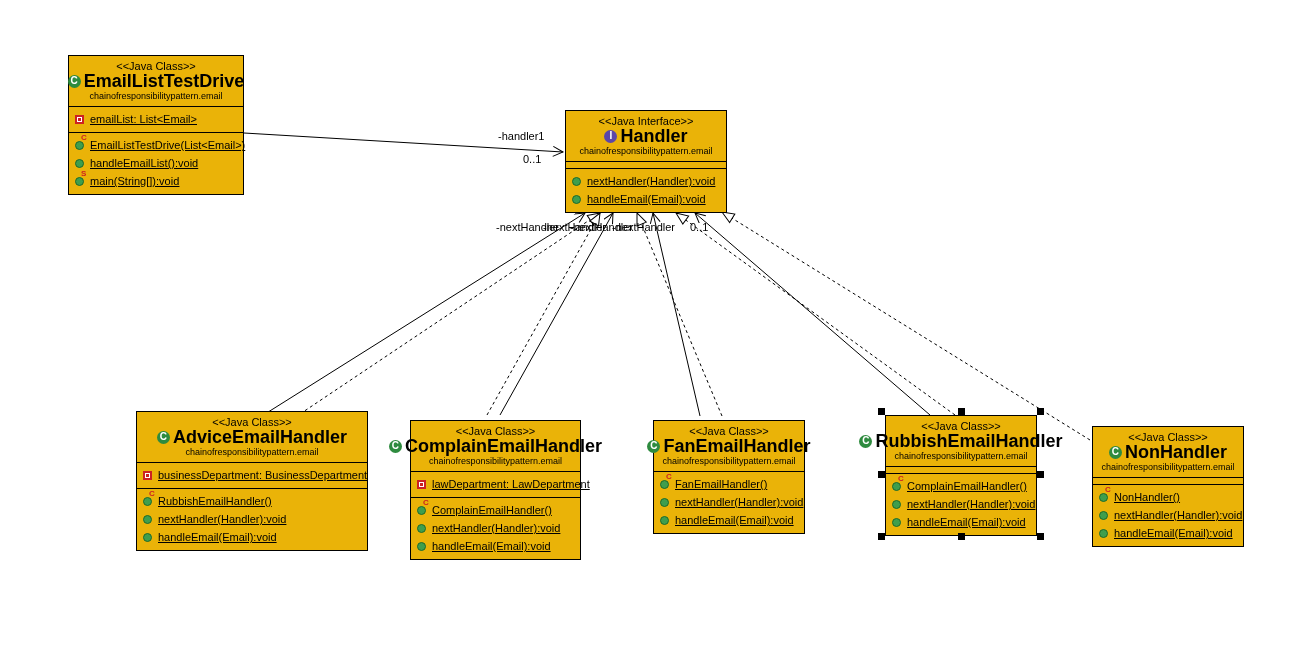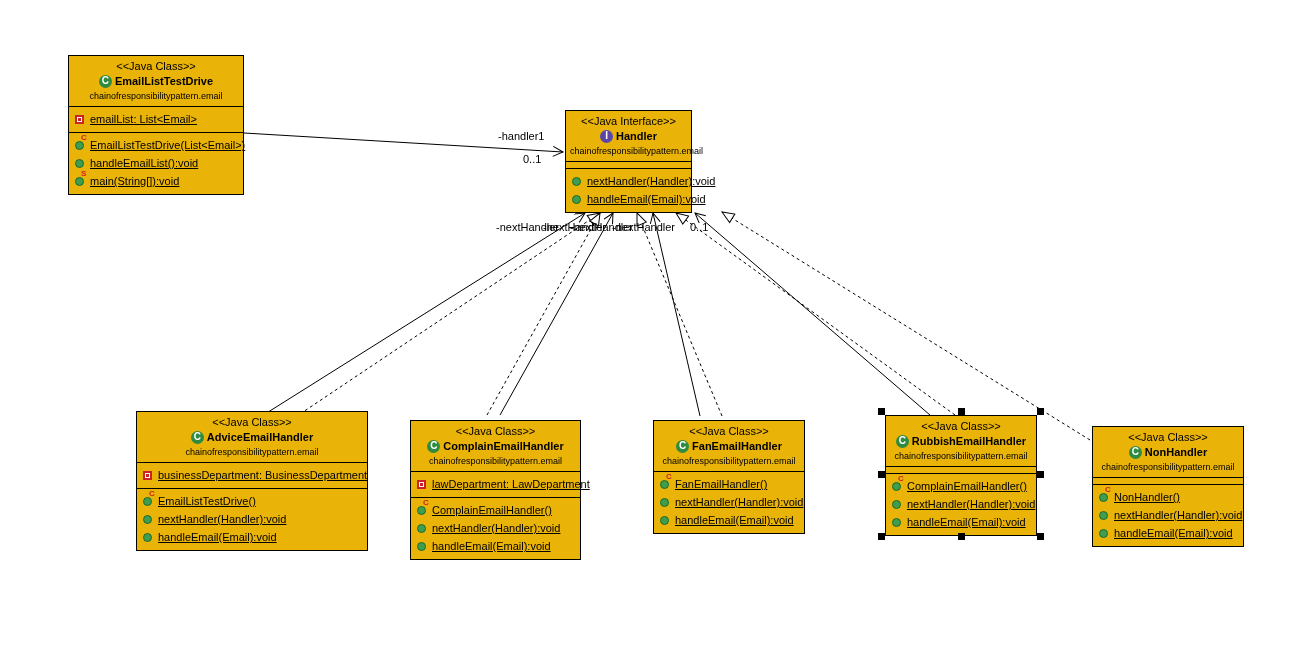--- a/index.html
+++ b/index.html
@@ -44,21 +44,21 @@
     white-space: nowrap;
   }
   .namerow {
     display: flex;
     align-items: center;
     justify-content: center;
     gap: 3px;
     line-height: 17px;
   }
   .cname {
-    font-size: 11px;
+    font-size: 18px;
     font-weight: bold;
     color: #000000;
     white-space: nowrap;
   }
   .pkg {
     font-size: 9px;
     color: #000000;
     line-height: 12px;
     white-space: nowrap;
   }
@@ -252,21 +252,21 @@
       </div>
       <div class="member">
         <span class="icon-method">
             <span class="sup">S</span>
           </span>
         <span class="mlabel static">main(String[]):void</span>
       </div>
     </div>
   </div>
 
-  <div class="umlbox" style="left:565px; top:110px; width:127px;">
+  <div class="umlbox" style="left:565px; top:110px; width:162px;">
     <div class="hdr">
       <div class="stereo">&lt;&lt;Java Interface&gt;&gt;</div>
       <div class="namerow">
         <span class="icon-interface"></span>
         <span class="cname">Handler</span>
       </div>
       <div class="pkg">chainofresponsibilitypattern.email</div>
     </div>
     <div class="compartment emptycomp"></div>
     <div class="compartment">
@@ -294,21 +294,21 @@
       <div class="member">
         <span class="icon-field-private"></span>
         <span class="mlabel">businessDepartment: BusinessDepartment</span>
       </div>
     </div>
     <div class="compartment">
       <div class="member">
         <span class="icon-method">
             <span class="sup">C</span>
           </span>
-        <span class="mlabel">EmailListTestDrive()</span>
+        <span class="mlabel">RubbishEmailHandler()</span>
       </div>
       <div class="member">
         <span class="icon-method"></span>
         <span class="mlabel">nextHandler(Handler):void</span>
       </div>
       <div class="member">
         <span class="icon-method"></span>
         <span class="mlabel">handleEmail(Email):void</span>
       </div>
     </div>

